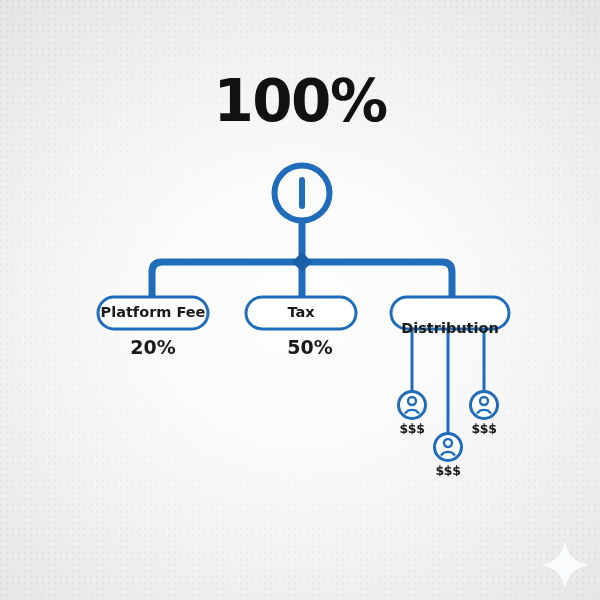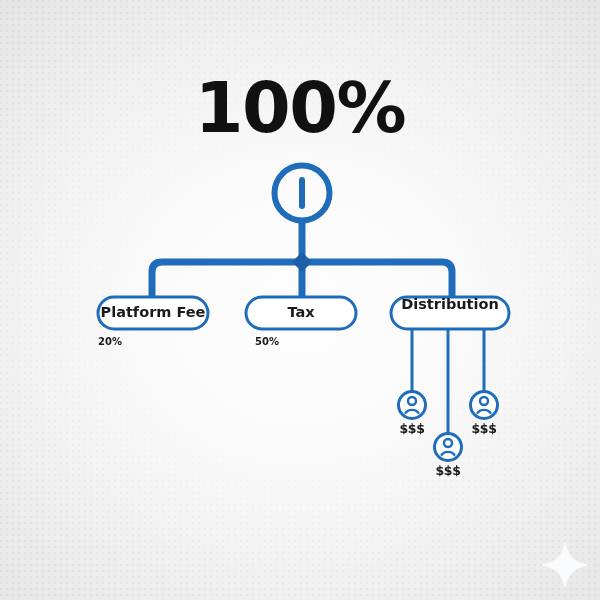--- a/index.html
+++ b/index.html
@@ -43,40 +43,41 @@
     position: absolute;
     inset: 0;
   }
 
   .title {
     position: absolute;
     left: 0;
     top: 67px;
     width: 600px;
     text-align: center;
-    font-size: 70px;
+    font-size: 58px;
     font-weight: 800;
     letter-spacing: -1.5px;
     color: #111111;
     font-family: "DejaVu Sans", sans-serif;
   }
 
   .pill-label {
     position: absolute;
     text-align: center;
     font-size: 14.5px;
     font-weight: 700;
     color: #1a1a1a;
     font-family: "DejaVu Sans", sans-serif;
     white-space: nowrap;
   }
 
   .pct-label {
     position: absolute;
-    font-size: 10px;
+    text-align: center;
+    font-size: 19px;
     font-weight: 700;
     color: #1a1a1a;
     font-family: "DejaVu Sans", sans-serif;
     white-space: nowrap;
   }
 
   .money-label {
     position: absolute;
     text-align: center;
     font-size: 12.5px;
@@ -146,21 +147,21 @@
     </g>
 
   </svg>
 
   <div class="title">100%</div>
 
   <div class="pill-label" style="left:246px; top:304px; width:110px;">Tax</div>
 
   <div class="pill-label" style="left:98px; top:304px; width:110px;">Platform Fee</div>
 
-  <div class="pill-label" style="left:391px; top:296px; width:118px;text-align:center;">Distribution</div>
+  <div class="pill-label" style="left:391px; top:320px; width:118px;text-align:center;">Distribution</div>
 
   <div class="pct-label" style="left:98px; top:336px; width:110px;">20%</div>
 
   <div class="pct-label" style="left:255px; top:336px; width:110px;">50%</div>
 
   <div class="money-label" style="left:382px; top:421px; width:60px;">$$$</div>
 
   <div class="money-label" style="left:418px; top:463px; width:60px;">$$$</div>
 
   <div class="money-label" style="left:454px; top:421px; width:60px;">$$$</div>

